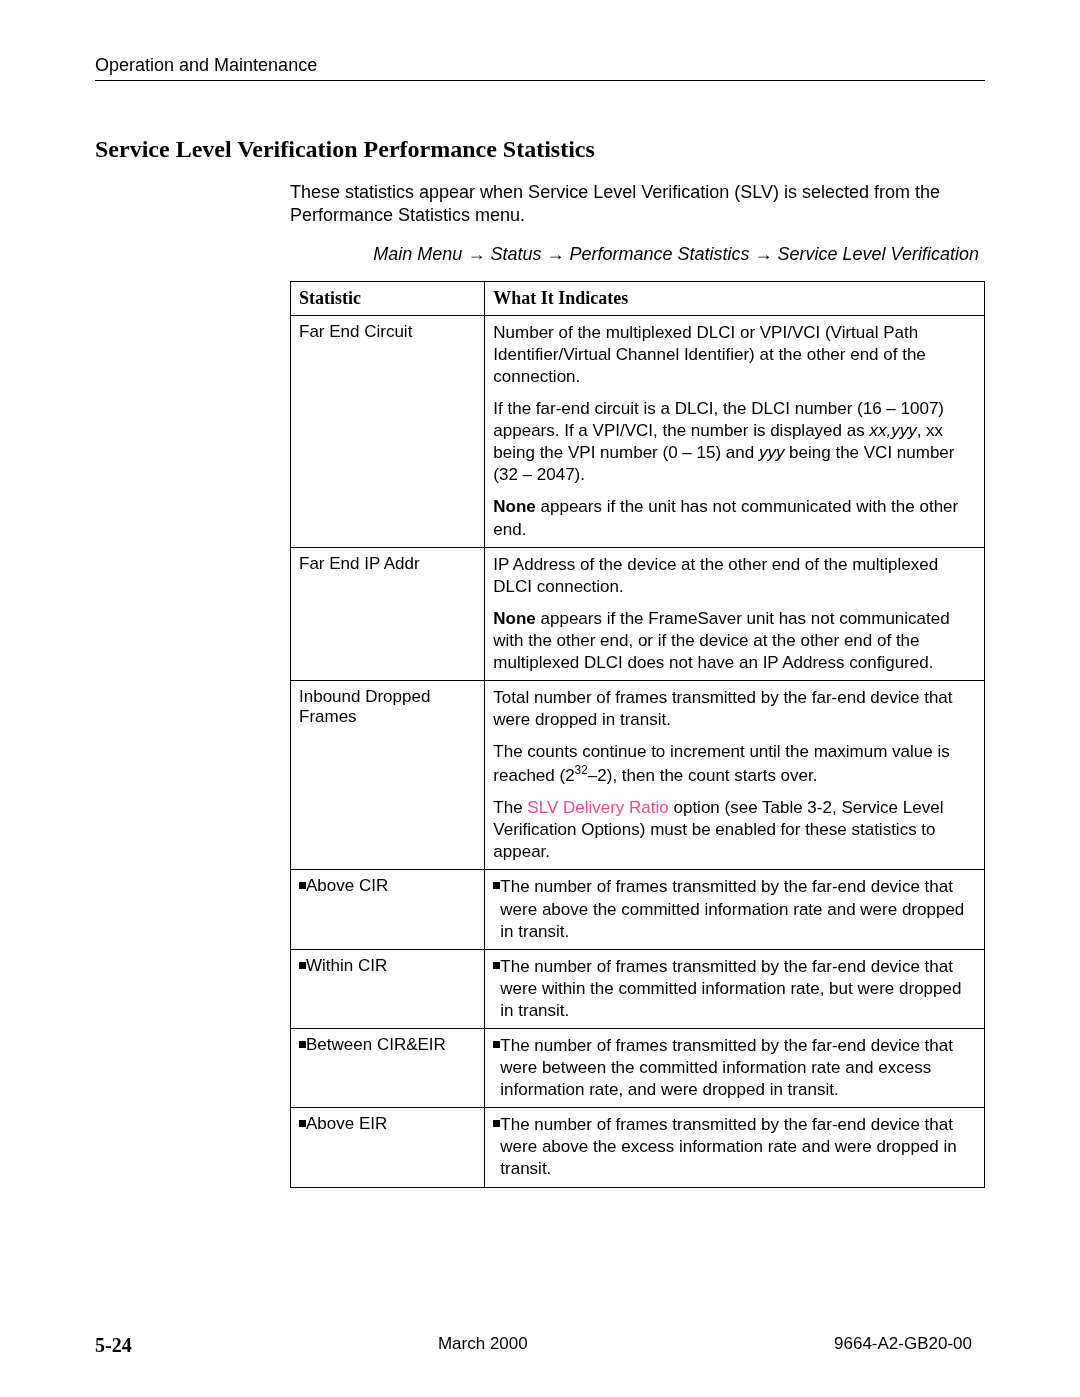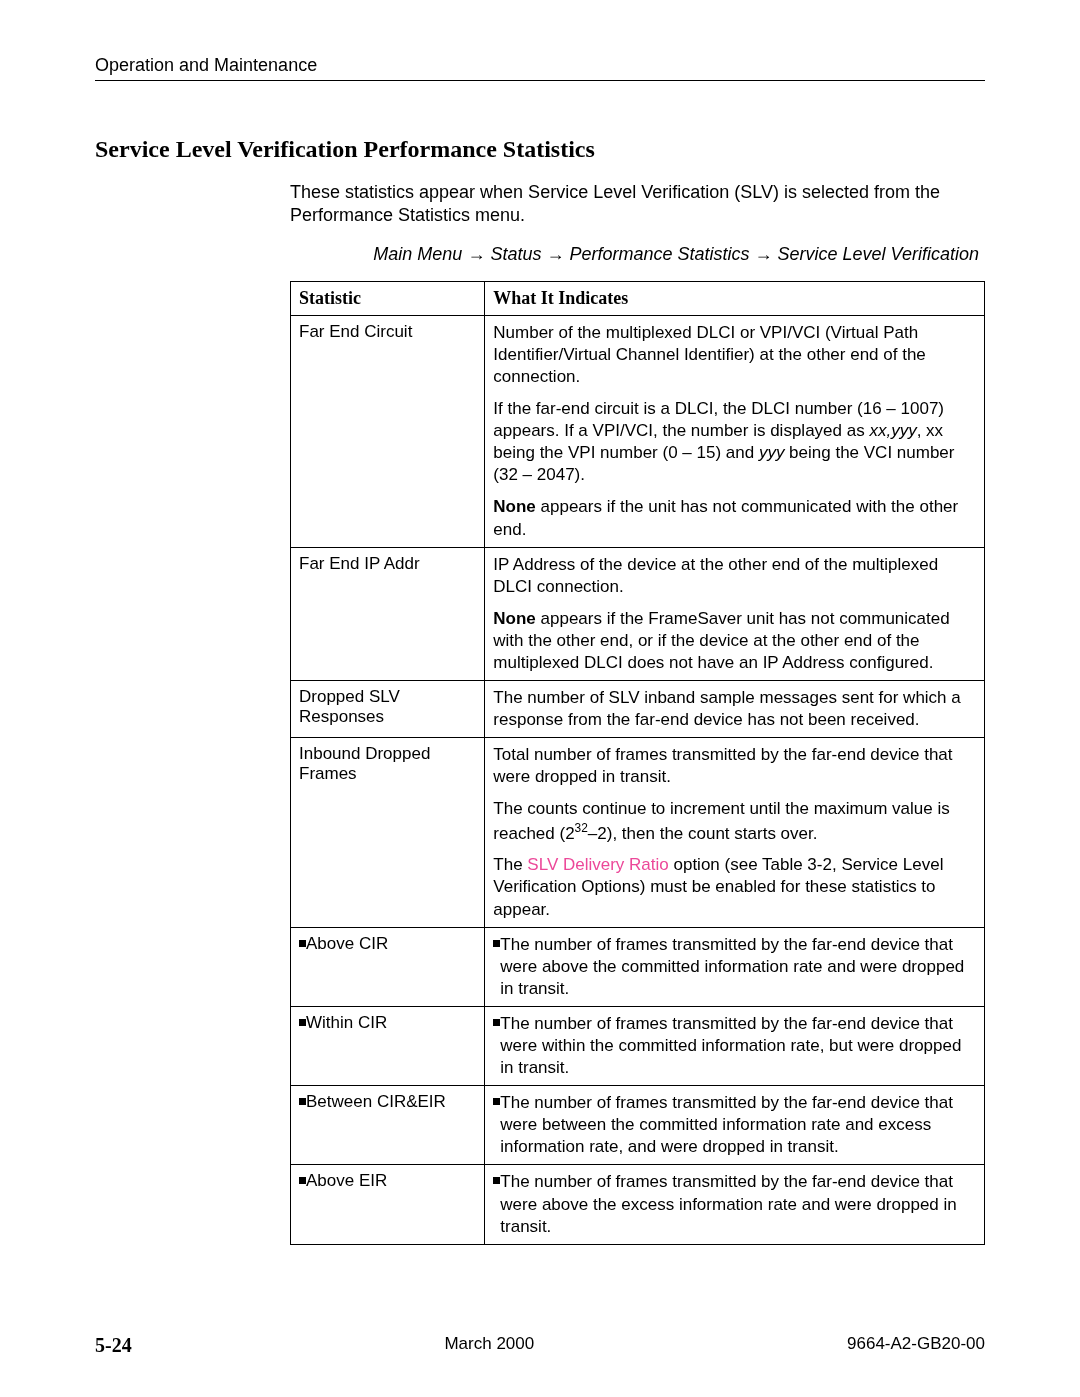--- a/index.html
+++ b/index.html
@@ -91,21 +91,21 @@
     width: 7px;
     height: 7px;
     background: #000;
     margin-top: 6px;
     flex: 0 0 auto;
   }
   .footer {
     position: absolute;
     bottom: 40px;
     left: 95px;
-    right: 95px;
+    right: 108px;
     display: flex;
     justify-content: space-between;
     font-size: 17px;
   }
   .footer .pagenum {
     font-family: "Times New Roman", Times, serif;
     font-weight: bold;
     font-size: 20px;
   }
   sup { font-size: 0.7em; }
@@ -161,26 +161,20 @@
         <tr>
           <td class="cell-pad">Far End IP Addr</td>
           <td class="cell-pad">
             <p class="para">IP Address of the device at the other end of the multiplexed DLCI connection.</p>
             <p class="para">
               <span class="none-bold">None</span><span> appears if the FrameSaver unit has not communicated with the other end, or if the device at the other end of the multiplexed DLCI does not have an IP Address configured.</span>
             </p>
           </td>
         </tr>
 
-        <tr>
-          <td class="cell-pad">Dropped SLV Responses</td>
-          <td class="cell-pad">
-            <p class="para">The number of SLV inband sample messages sent for which a response from the far-end device has not been received.</p>
-          </td>
-        </tr>
 
         <tr>
           <td class="cell-pad">Inbound Dropped Frames</td>
           <td class="cell-pad">
             <p class="para">Total number of frames transmitted by the far-end device that were dropped in transit.</p>
             <p class="para">
               <span>The counts continue to increment until the maximum value is reached (2</span><sup>32</sup><span>–2), then the count starts over.</span>
             </p>
             <p class="para">
               <span>The </span><span class="linklike">SLV Delivery Ratio</span><span> option (see Table 3-2, Service Level Verification Options) must be enabled for these statistics to appear.</span>

